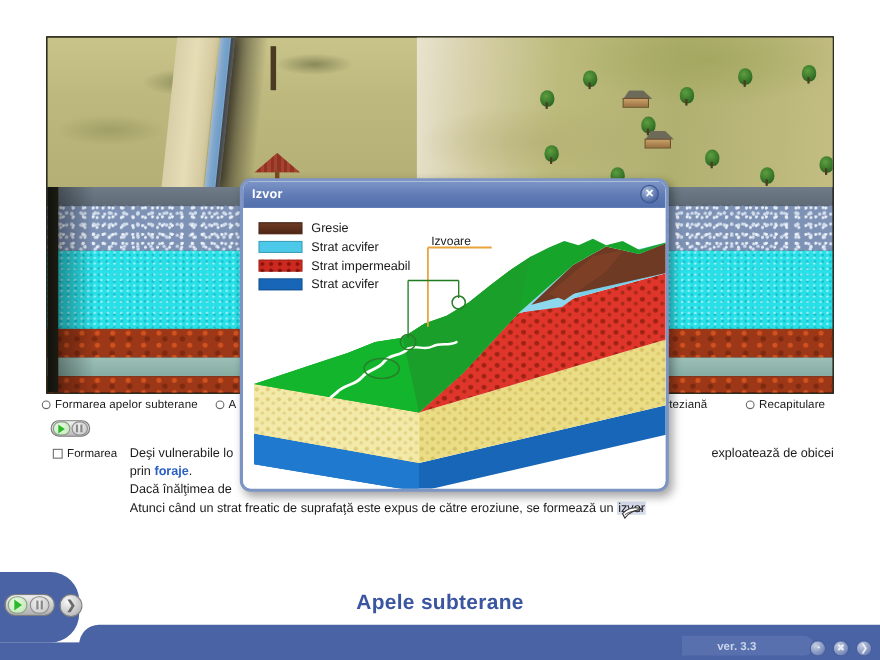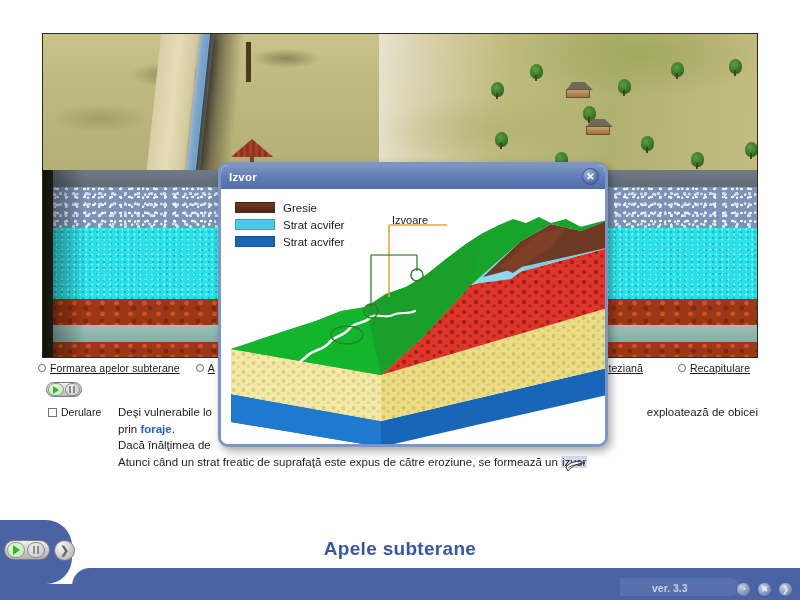--- a/index.html
+++ b/index.html
@@ -132,21 +132,21 @@
   }
 
   
   .controls { position:absolute; left:38px; top:362px; width:724px; }
   .radio-row{ display:flex; align-items:center; gap:10px; font-size:10.5px; color:#1a1a1a; }
   .radio-item{ display:flex; align-items:center; gap:4px; white-space:nowrap; }
   .radio-dot{
     width:8px; height:8px; border-radius:50%;
     border:1px solid #6a6a6a; background:#fff; flex:none;
   }
-  .radio-label{ font-size:10.5px; letter-spacing:.1px;text-decoration:underline; }
+  .radio-label{ font-size:10.5px; letter-spacing:.1px; }
 
   .playbar{ position:absolute; left:8px; top:20px; }
   .play-toggle{
     width:36px; height:15px; border-radius:8px;
     background:linear-gradient(180deg,#f2f2f2,#b9b9b9);
     border:1px solid #7a7a7a;
     display:flex; align-items:center; padding:1px; gap:1px;
   }
   .play-knob{
     width:16px; height:13px; border-radius:7px;
@@ -389,21 +389,21 @@
           </div>
         <div class="pause-knob">
             <i></i>
             <i></i>
           </div>
       </div>
     </div>
 
     <div class="checkrow">
       <span class="checkbox"></span>
-      <span class="check-label">Derulare</span>
+      <span class="check-label">Formarea</span>
     </div>
   </div>
 
   <div class="bodytext">
     <div>
       <span>Deşi vulnerabile lo</span>
       <span style="float:right;">exploatează de obicei</span>
     </div>
     <div>
       <span>prin </span><span class="link">foraje</span><span>.</span>
@@ -423,20 +423,24 @@
     <div class="dlg-body">
 
       <div class="legend">
         <div class="legend-row">
           <span class="swatch sw-gresie"></span>
           <span class="legend-text">Gresie</span>
         </div>
         <div class="legend-row">
           <span class="swatch sw-acvifer1"></span>
           <span class="legend-text">Strat acvifer</span>
+        </div>
+        <div class="legend-row">
+          <span class="swatch sw-imperm"></span>
+          <span class="legend-text">Strat impermeabil</span>
         </div>
         <div class="legend-row">
           <span class="swatch sw-acvifer2"></span>
           <span class="legend-text">Strat acvifer</span>
         </div>
       </div>
 
       <svg class="diagram" viewBox="0 0 390 258">
         <defs>
           <pattern id="pRed" width="12" height="10" patternUnits="userSpaceOnUse">

